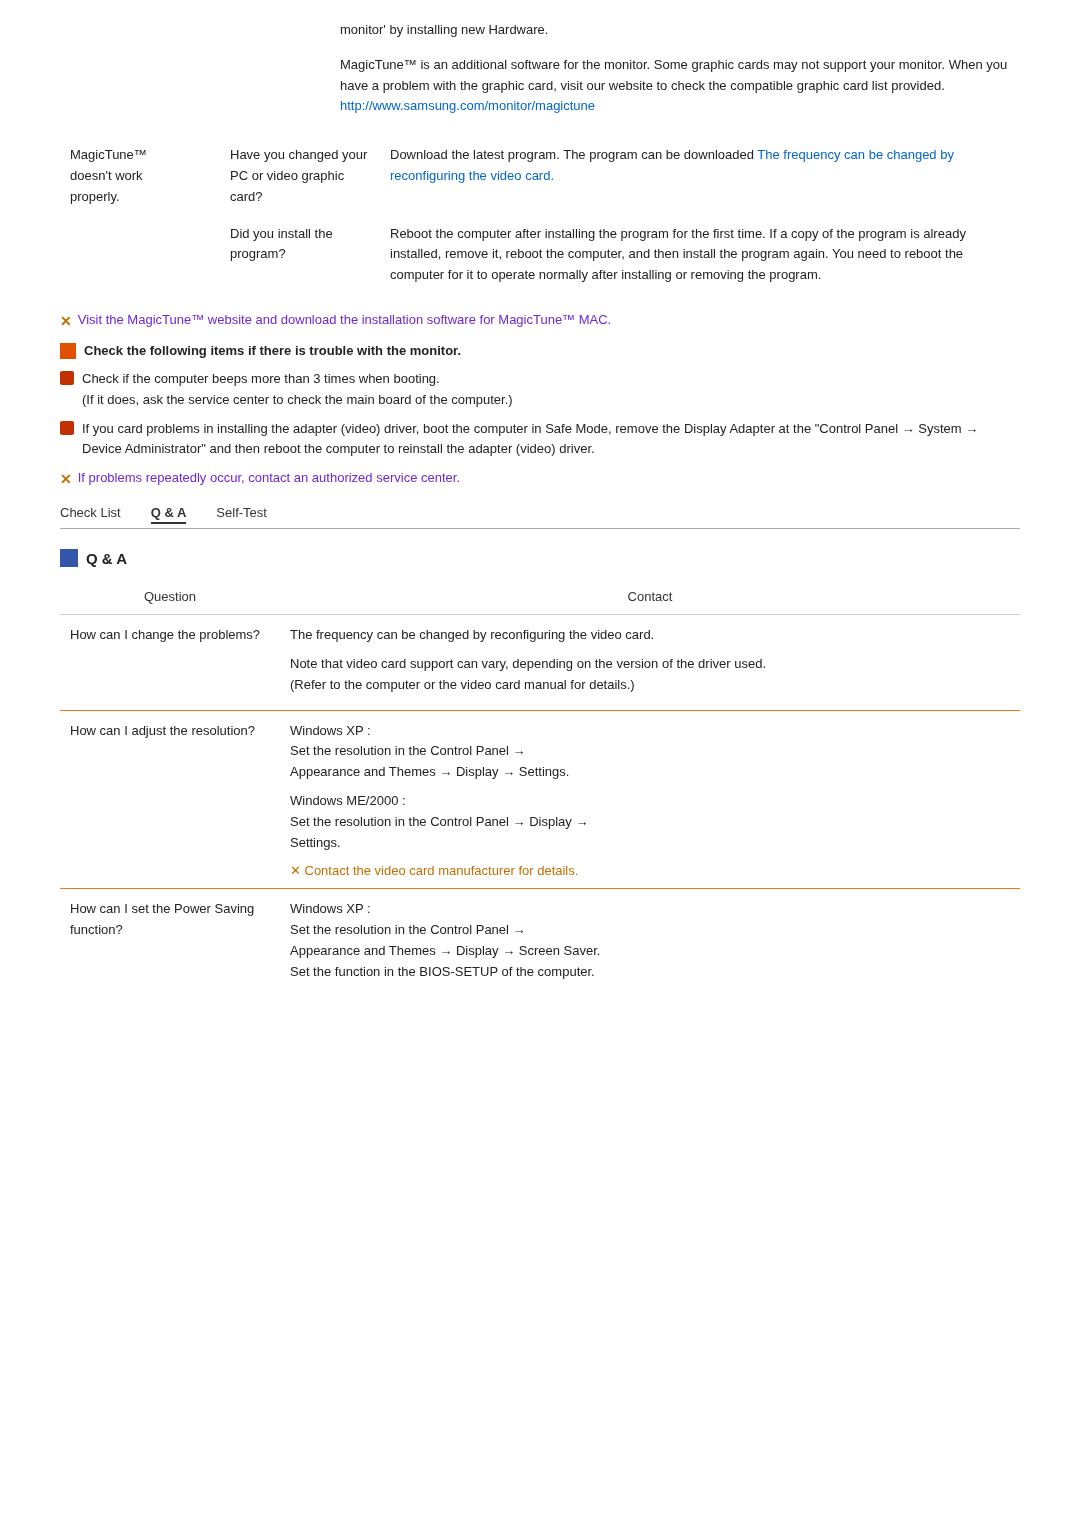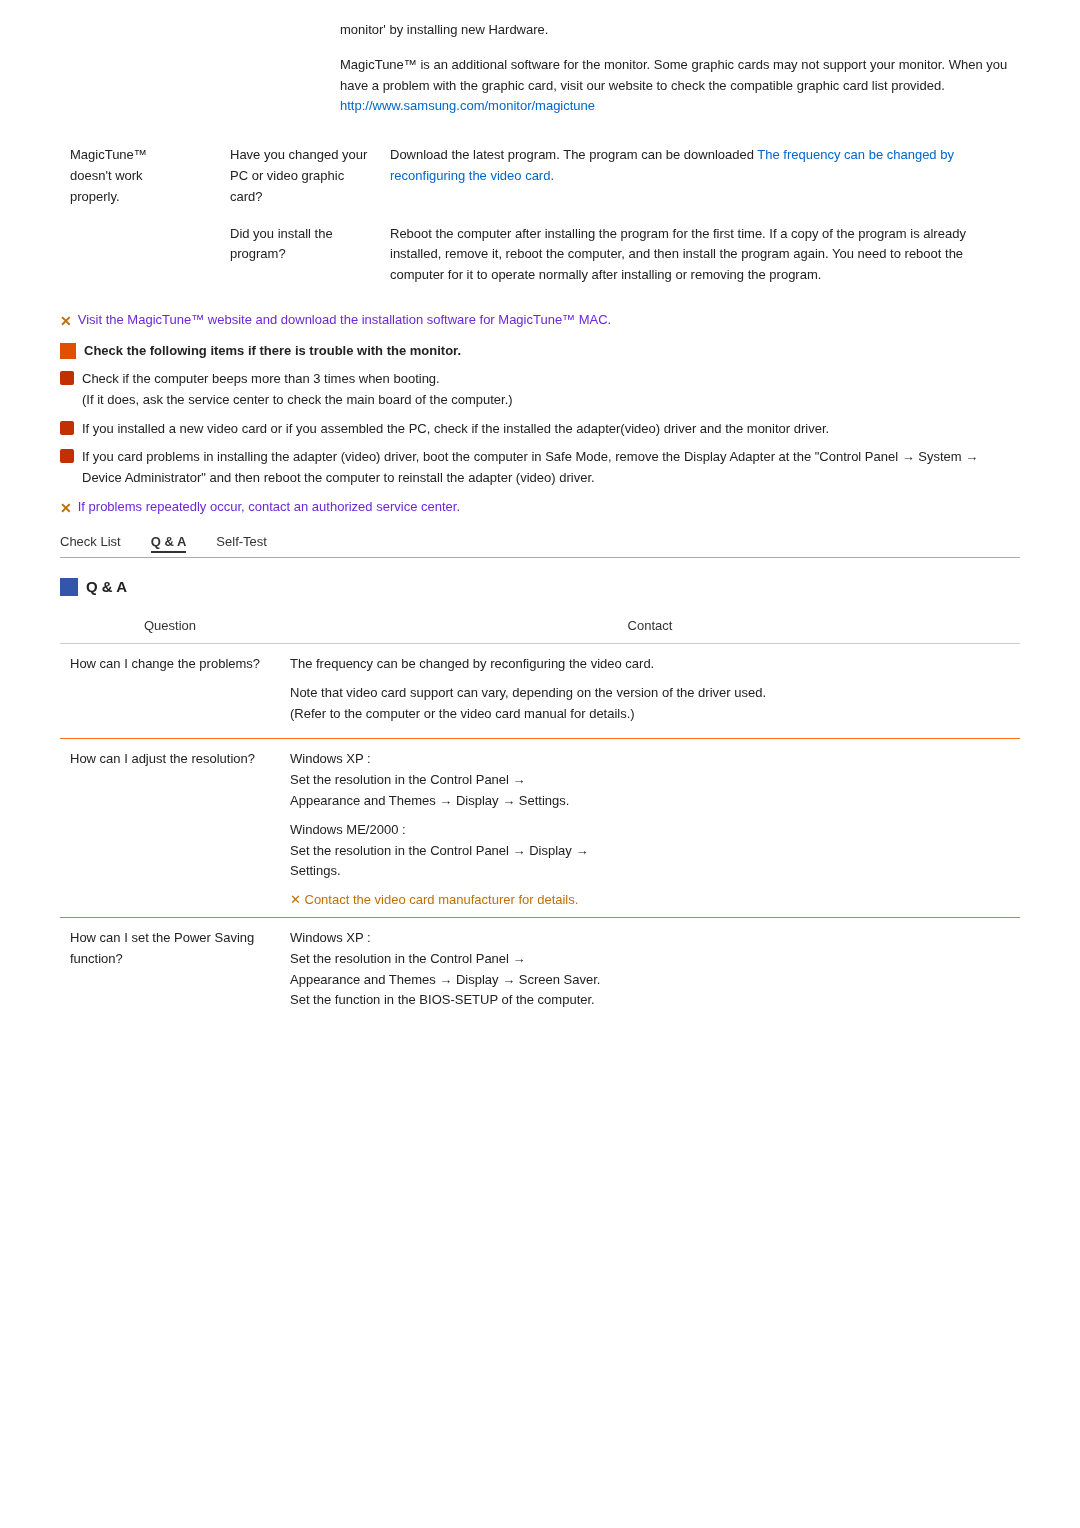--- a/index.html
+++ b/index.html
@@ -217,24 +217,20 @@
 <ul class="bullet-list">
   <li>
     <span class="bullet-icon"></span>
     <span class="bullet-text">
       Check if the computer beeps more than 3 times when booting.<br>
       (If it does, ask the service center to check the main board of the computer.)
     </span>
   </li>
   <li>
     <span class="bullet-icon"></span>
-    <span class="bullet-text">If you installed a new video card or if you assembled the PC, check if the installed the adapter(video) driver and the monitor driver.</span>
-  </li>
-  <li>
-    <span class="bullet-icon"></span>
     <span class="bullet-text">If you card problems in installing the adapter (video) driver, boot the computer in Safe Mode, remove the Display Adapter at the "Control Panel → System → Device Administrator" and then reboot the computer to reinstall the adapter (video) driver.</span>
   </li>
 </ul>
 
 <div class="note-line">
   <span class="x-mark note-orange">✕</span>
   <span class="note-orange">If problems repeatedly occur, contact an authorized service center.</span>
 </div>
 
 <div class="nav-tabs">

